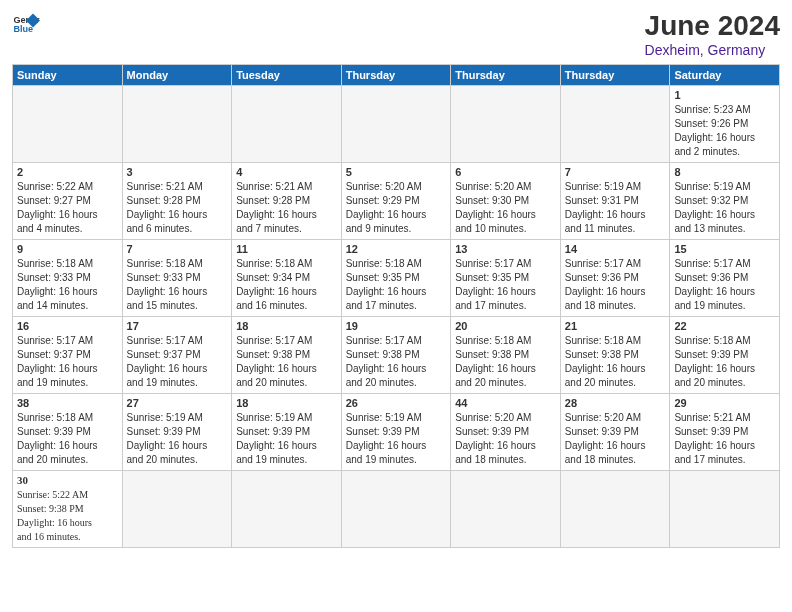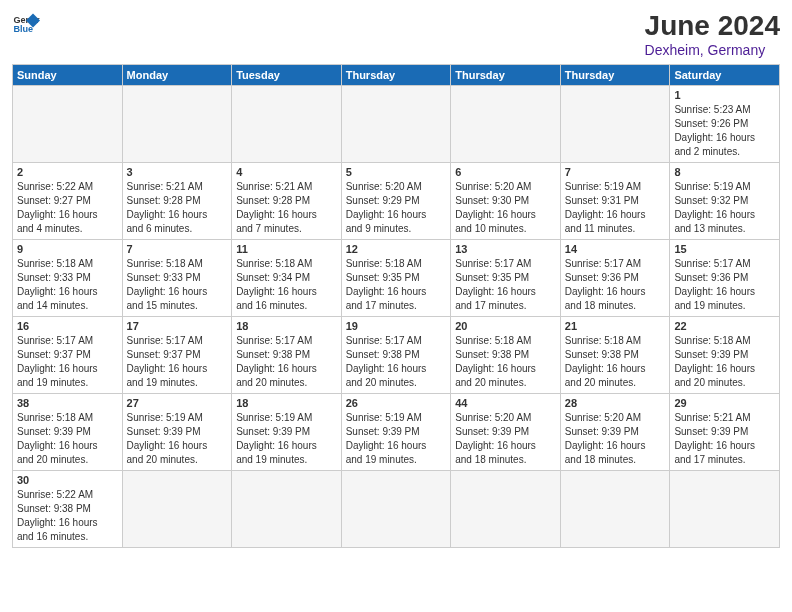--- a/index.html
+++ b/index.html
@@ -77,20 +77,21 @@
       display: block;
       margin-bottom: 2px;
     }
     .day-info {
       font-size: 10px;
       color: #333;
       line-height: 1.4;
     }
     .last-row td {
       height: 60px;
+      font-family: Liberation Serif, serif;
     }
   </style>
 </head>
 <body>
 
 <div class="page">
   <div class="header">
     <div class="logo">
       <svg class="logo-icon" viewBox="0 0 40 40">
         <text x="2" y="18" font-size="13" font-weight="bold" fill="#333" font-family="Arial">General</text>

